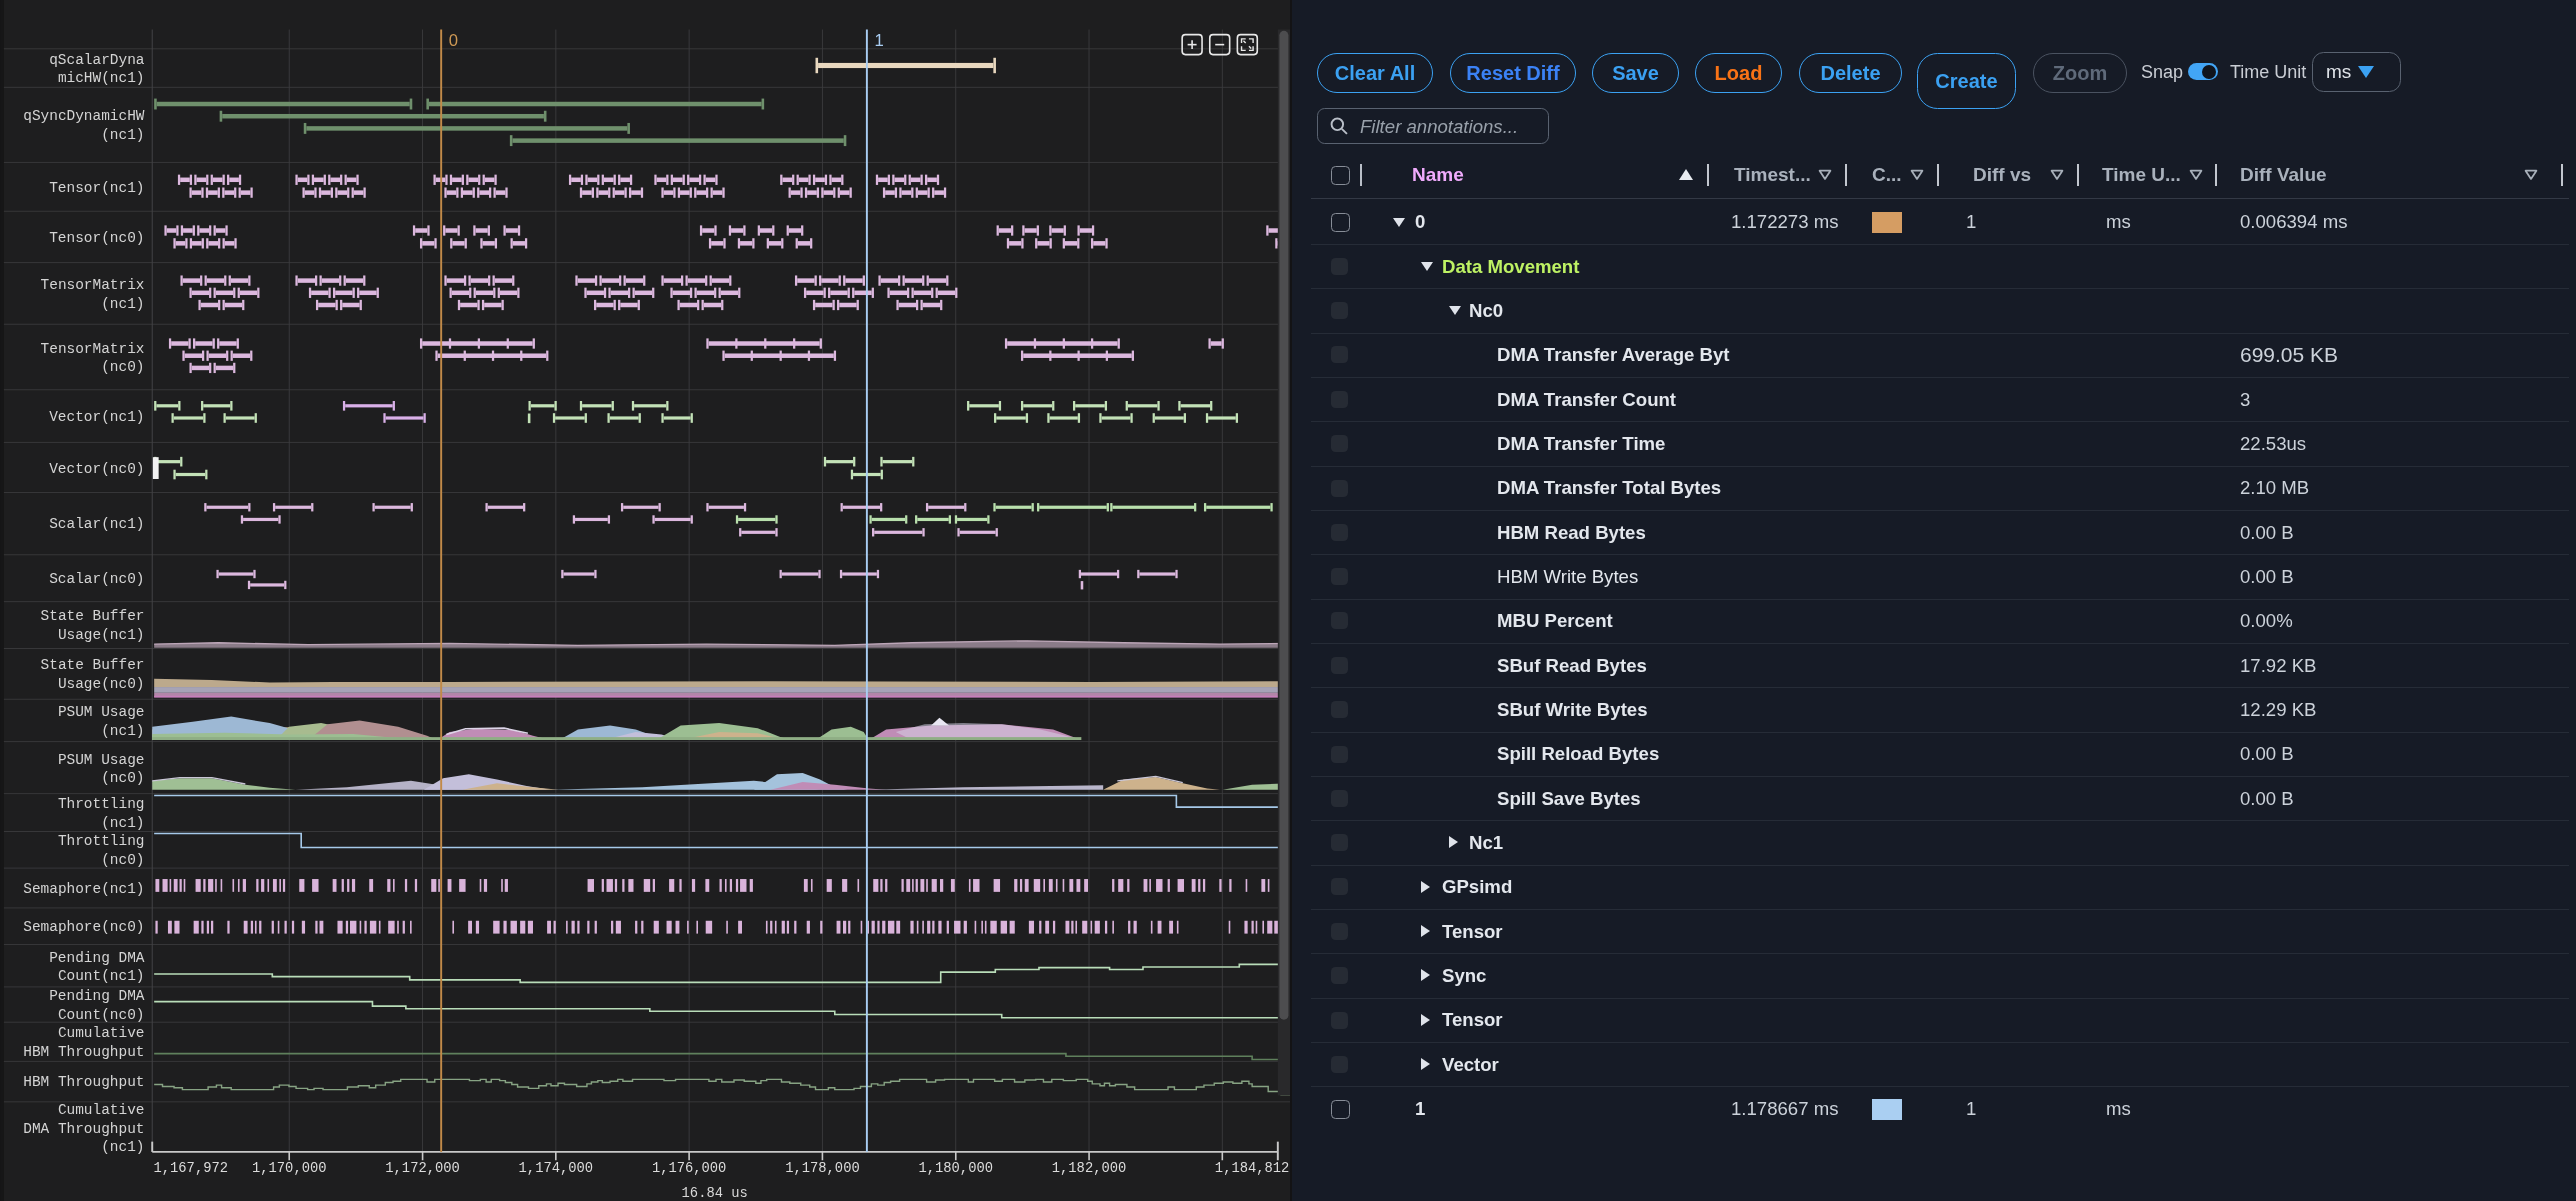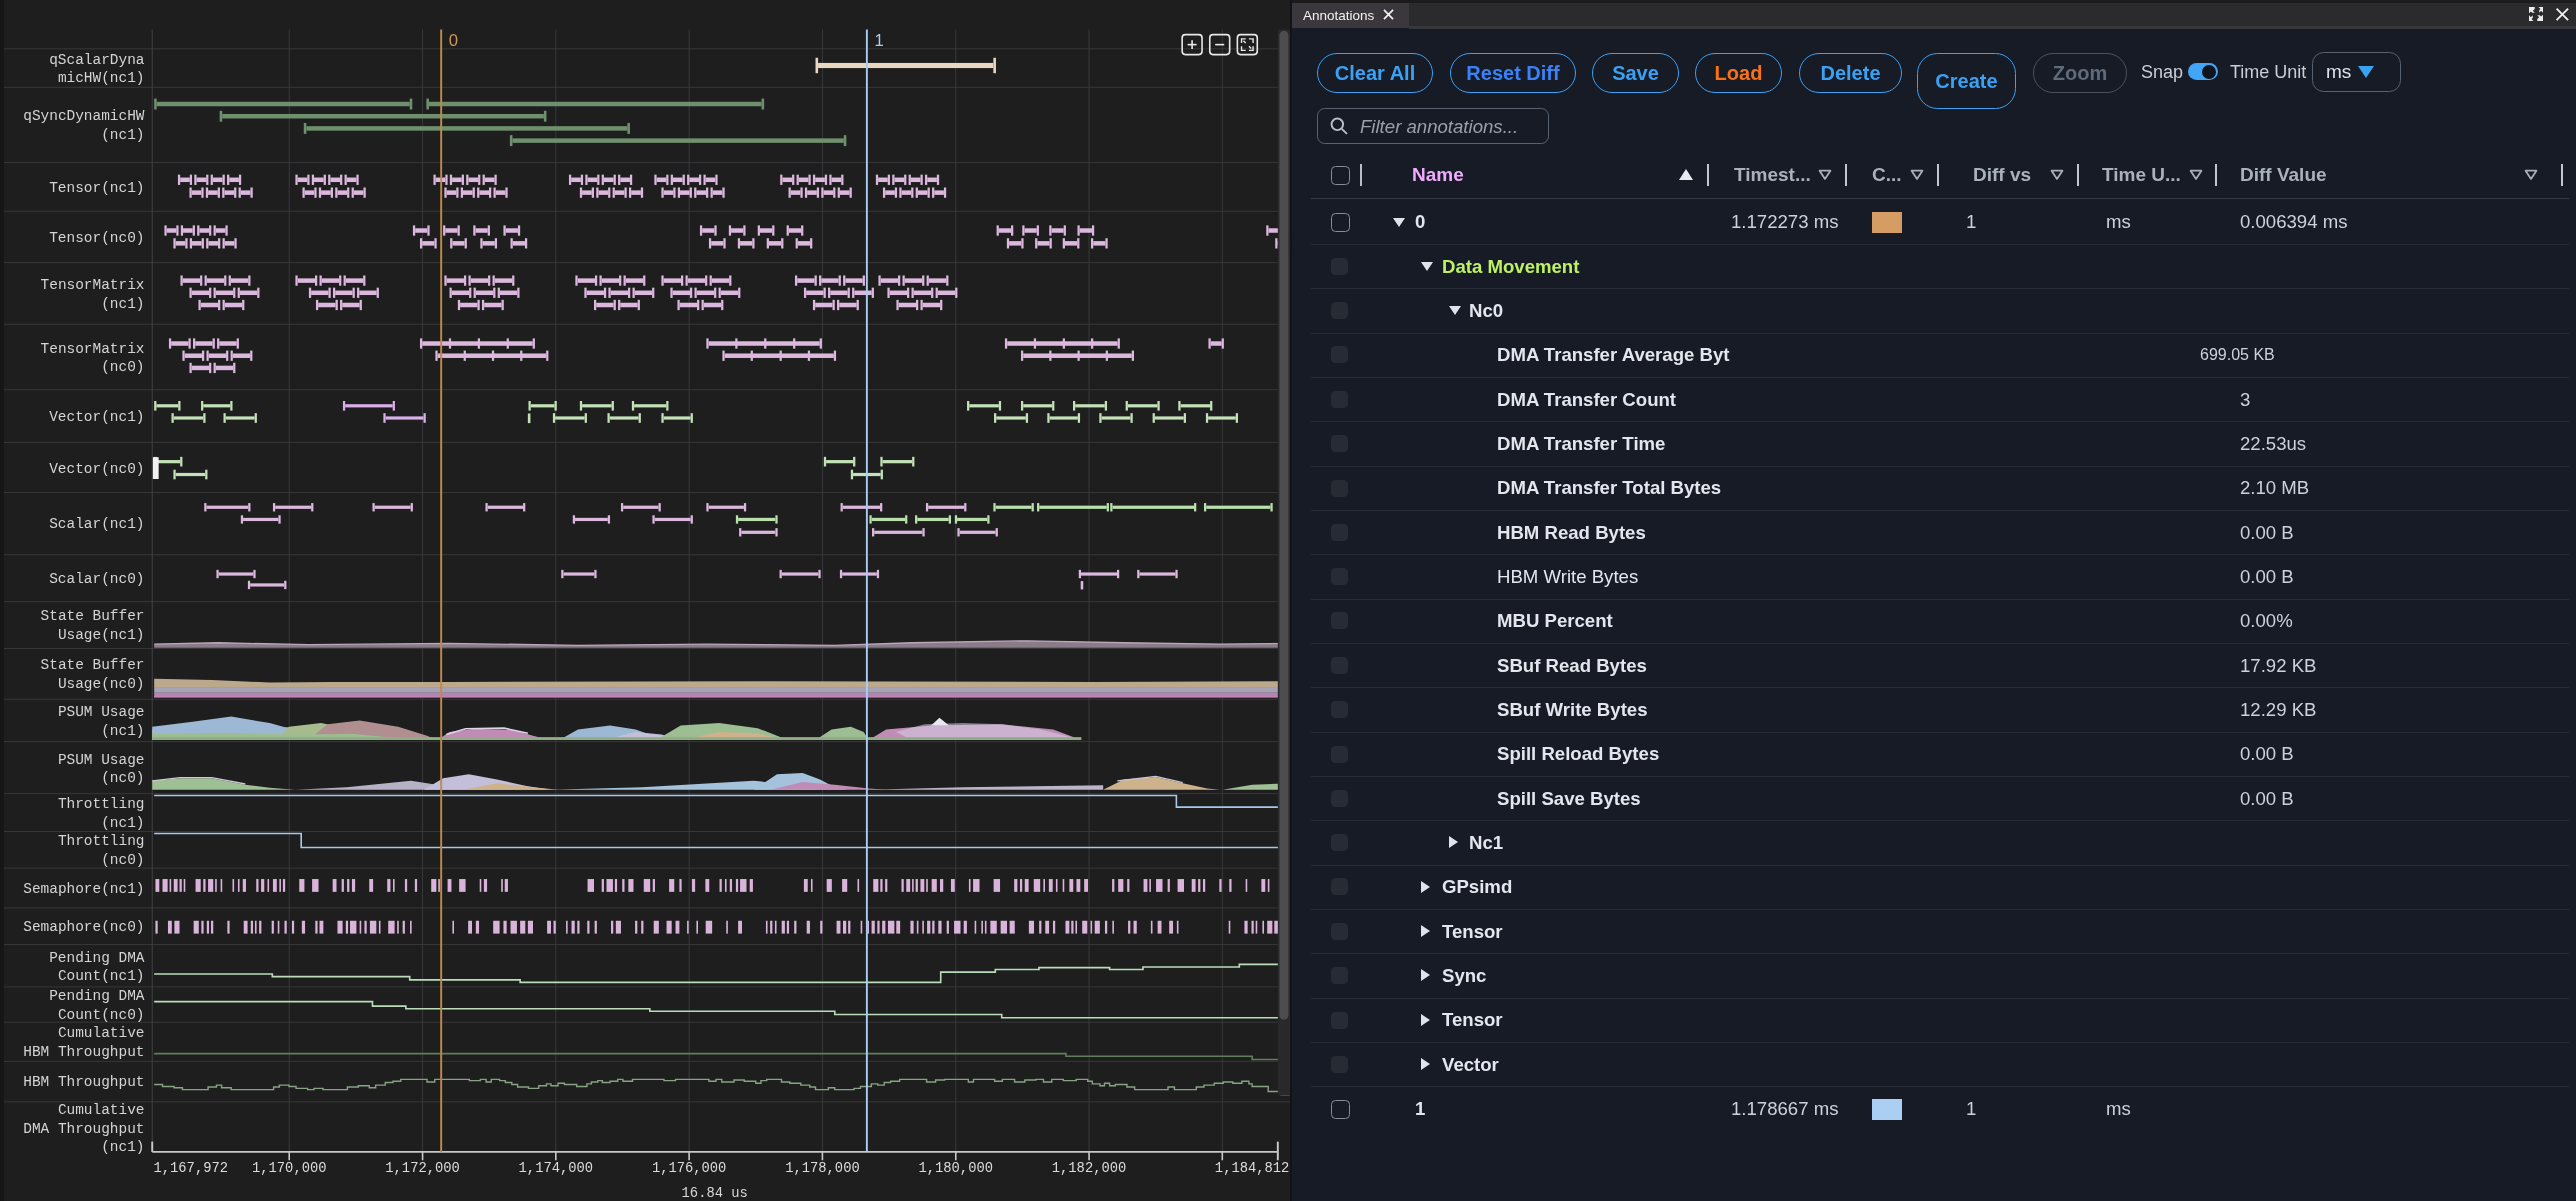--- a/index.html
+++ b/index.html
@@ -1063,35 +1063,20 @@
       <line x1="1856.5" y1="62.5" x2="1856.5" y2="76.5" stroke="#e8e8e8" stroke-width="2.5"></line>
       <rect x="1884" y="54" width="31" height="31" rx="5" fill="none" stroke="#e8e8e8" stroke-width="2.5"></rect>
       <line x1="1892.5" y1="69.5" x2="1906.5" y2="69.5" stroke="#e8e8e8" stroke-width="2.5"></line>
       <rect x="1927" y="54" width="31" height="31" rx="5" fill="none" stroke="#e8e8e8" stroke-width="2.5"></rect>
       <path d="M1933.5,67.0 V60.5 H1940.0 M1945.0,60.5 H1951.5 V67.0 M1951.5,72.0 V78.5 H1945.0 M1940.0,78.5 H1933.5 V72.0" fill="none" stroke="#e8e8e8" stroke-width="2.2"></path>
       <line x1="1936.5" y1="63.5" x2="1940.0" y2="67.0" stroke="#e8e8e8" stroke-width="2.2"></line>
       <line x1="1948.5" y1="75.5" x2="1945.0" y2="72.0" stroke="#e8e8e8" stroke-width="2.2"></line>
     </svg>
   </div>
 <div style="position:absolute;left:1292px;top:0;width:1284px;height:1202px;background:#161b26;overflow:hidden;font-family:'Liberation Sans', sans-serif">
-    <div style="position:absolute;left:0;top:0;width:1284px;height:28px;background:#2b2b2d">
-      <div style="position:absolute;left:0;top:3.2px;width:117px;height:25px;background:#3a383c"></div>
-      <div style="position:absolute;left:11px;top:7.7px;font-size:13.5px;color:#f2f2f2">Annotations</div>
-      <svg style="position:absolute;left:90px;top:8.3px" width="13" height="13" viewBox="0 0 20 20">
-        <path d="M3,3 L17,17 M17,3 L3,17" stroke="#f2f2f2" stroke-width="2.6"></path>
-      </svg>
-      <svg style="position:absolute;left:1237px;top:7px" width="14" height="14" viewBox="0 0 22 22">
-        <path d="M0,0 h9v3l-3,3 3,3h-4l-2,-2 -3,3z M13,0 h9v9l-3,-3 -3,3v-4l2,-2 -3,-3z M22,13 v9h-9v-3l3,-3 -3,-3h4l2,2 3,-3z M9,22 h-9v-9l3,3 3,-3v4l-2,2 3,3z" fill="#ececec"></path>
-      </svg>
-      <svg style="position:absolute;left:1262px;top:6.4px" width="16.7" height="16.7" viewBox="0 0 26 26">
-        <path d="M4,4 L22,22 M22,4 L4,22" stroke="#ececec" stroke-width="3"></path>
-      </svg>
-      <div style="position:absolute;left:0;top:0;width:1284px;height:3.2px;background:#1b1b1b"></div>
-      <div style="position:absolute;left:117px;top:26px;width:1167px;height:2.6px;background:#37373c"></div>
-    </div>
     <div style="position:absolute;left:25px;top:53px;width:116px;height:40px;border:1.9px solid #3ba1f2;border-radius:20.5px;color:#3ba1f2;font-size:20px;font-weight:700;display:flex;align-items:center;justify-content:center;box-sizing:border-box">Clear All</div>
     <div style="position:absolute;left:158px;top:53px;width:126px;height:40px;border:1.9px solid #3ba1f2;border-radius:20.5px;color:#3b82f6;font-size:20px;font-weight:700;display:flex;align-items:center;justify-content:center;box-sizing:border-box">Reset Diff</div>
     <div style="position:absolute;left:300px;top:53px;width:87px;height:40px;border:1.9px solid #3ba1f2;border-radius:20.5px;color:#3ba1f2;font-size:20px;font-weight:700;display:flex;align-items:center;justify-content:center;box-sizing:border-box">Save</div>
     <div style="position:absolute;left:403px;top:53px;width:87px;height:40px;border:1.9px solid #3ba1f2;border-radius:20.5px;color:#f97316;font-size:20px;font-weight:700;display:flex;align-items:center;justify-content:center;box-sizing:border-box">Load</div>
     <div style="position:absolute;left:507px;top:53px;width:103px;height:40px;border:1.9px solid #3ba1f2;border-radius:20.5px;color:#3ba1f2;font-size:20px;font-weight:700;display:flex;align-items:center;justify-content:center;box-sizing:border-box">Delete</div>
     <div style="position:absolute;left:625px;top:53px;width:99px;height:56px;border:1.9px solid #3ba1f2;border-radius:20.5px;color:#3ba1f2;font-size:20px;font-weight:700;display:flex;align-items:center;justify-content:center;box-sizing:border-box">Create</div>
     <div style="position:absolute;left:741px;top:53px;width:94px;height:40px;border:1.9px solid #4a5260;border-radius:20.5px;color:#5f6a7a;font-size:20px;font-weight:700;display:flex;align-items:center;justify-content:center;box-sizing:border-box">Zoom</div>
     <div style="position:absolute;left:849px;top:62px;font-size:18px;color:#c9cdd4">Snap</div>
     <div style="position:absolute;left:896px;top:63px;width:29.5px;height:17.3px;background:#42a5f5;border-radius:9px"></div>
     <div style="position:absolute;left:910px;top:65px;width:14px;height:14px;background:#10141c;border-radius:50%"></div>
@@ -1149,21 +1134,21 @@
     <div style="position:absolute;left:39px;top:258px;width:17.3px;height:17.3px;border-radius:4.5px;background:#262b34"></div>
     <div style="position:absolute;left:129px;top:262px;width:0;height:0;border-left:6.4px solid transparent;border-right:6.4px solid transparent;border-top:9px solid #dfe3ea"></div>
     <div style="position:absolute;left:150px;top:256px;font-size:18.6px;font-weight:700;color:#bef264;line-height:22px">Data Movement</div>
     <div style="position:absolute;left:19px;top:333px;width:1258px;height:1px;background:#262c37"></div>
     <div style="position:absolute;left:39px;top:302px;width:17.3px;height:17.3px;border-radius:4.5px;background:#262b34"></div>
     <div style="position:absolute;left:157px;top:306px;width:0;height:0;border-left:6.4px solid transparent;border-right:6.4px solid transparent;border-top:9px solid #dfe3ea"></div>
     <div style="position:absolute;left:177px;top:300px;font-size:18.6px;font-weight:700;color:#e3e7ed;line-height:22px">Nc0</div>
     <div style="position:absolute;left:19px;top:377px;width:1258px;height:1px;background:#262c37"></div>
     <div style="position:absolute;left:39px;top:346px;width:17.3px;height:17.3px;border-radius:4.5px;background:#262b34"></div>
     <div style="position:absolute;left:205px;top:344px;font-size:18.6px;font-weight:700;color:#e3e7ed;line-height:22px">DMA Transfer Average Byt</div>
-    <div style="position:absolute;left:908px;top:344px;font-size:16px;color:#ccd2da;line-height:22px">699.05 KB</div>
+    <div style="position:absolute;left:948px;top:344px;font-size:21px;color:#ccd2da;line-height:22px">699.05 KB</div>
     <div style="position:absolute;left:19px;top:421px;width:1258px;height:1px;background:#262c37"></div>
     <div style="position:absolute;left:39px;top:391px;width:17.3px;height:17.3px;border-radius:4.5px;background:#262b34"></div>
     <div style="position:absolute;left:205px;top:389px;font-size:18.6px;font-weight:700;color:#e3e7ed;line-height:22px">DMA Transfer Count</div>
     <div style="position:absolute;left:948px;top:389px;font-size:18.6px;color:#ccd2da;line-height:22px">3</div>
     <div style="position:absolute;left:19px;top:466px;width:1258px;height:1px;background:#262c37"></div>
     <div style="position:absolute;left:39px;top:435px;width:17.3px;height:17.3px;border-radius:4.5px;background:#262b34"></div>
     <div style="position:absolute;left:205px;top:433px;font-size:18.6px;font-weight:700;color:#e3e7ed;line-height:22px">DMA Transfer Time</div>
     <div style="position:absolute;left:948px;top:433px;font-size:18.6px;color:#ccd2da;line-height:22px">22.53us</div>
     <div style="position:absolute;left:19px;top:510px;width:1258px;height:1px;background:#262c37"></div>
     <div style="position:absolute;left:39px;top:480px;width:17.3px;height:17.3px;border-radius:4.5px;background:#262b34"></div>

